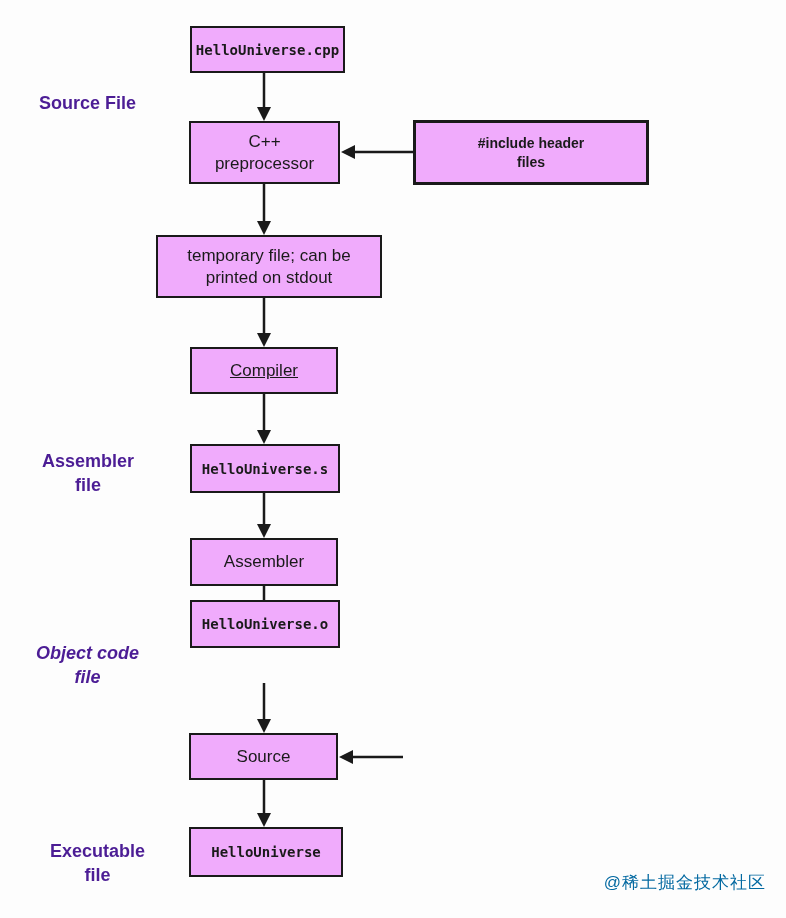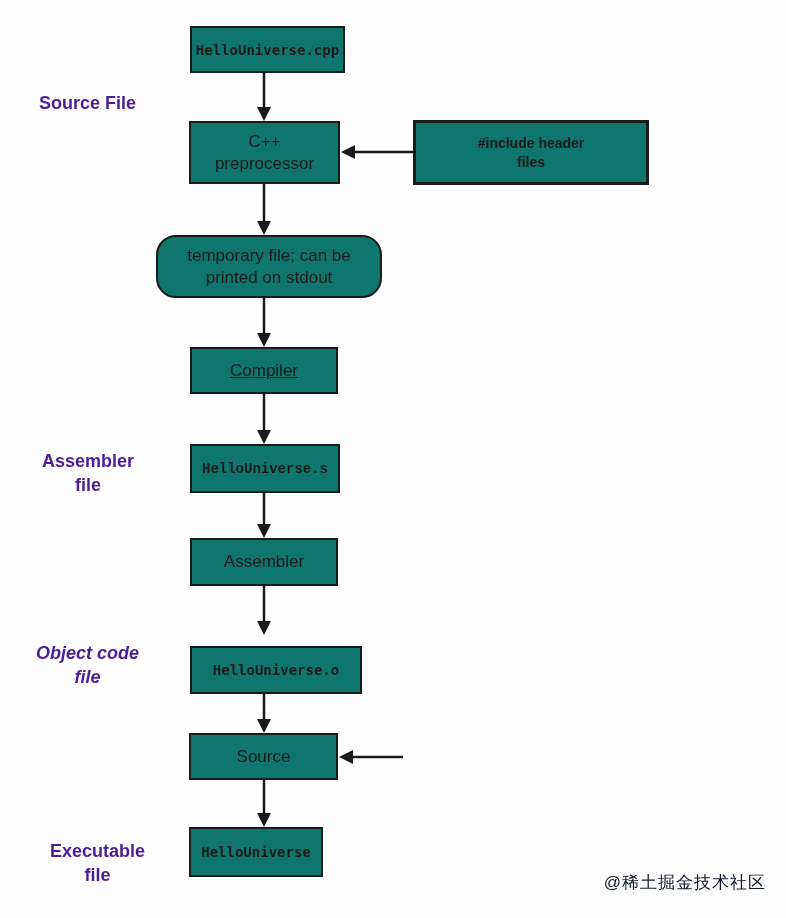--- a/index.html
+++ b/index.html
@@ -16,21 +16,21 @@
   }
   .arrows {
     position: absolute;
     left: 0; top: 0;
     width: 786px; height: 918px;
     pointer-events: none;
   }
   .node, .note {
     position: absolute;
     box-sizing: border-box;
-    background: #0f766e;
+    background: #f0abfc;
     display: flex;
     align-items: center;
     justify-content: center;
     text-align: center;
     color: #1a1a1a;
     white-space: pre-line;
   }
   .node { border: 2px solid #1a1a1a; }
   .proc {
     font-family: "Liberation Sans", sans-serif;
@@ -56,21 +56,21 @@
     font-size: 18px;
     line-height: 1.32;
     color: #4c1d95;
     white-space: pre-line;
   }
   .watermark {
     position: absolute;
     right: 20px;
     top: 871px;
     font-size: 17px;
-    color: #0f172a;
+    color: #0369a1;
     letter-spacing: 1px;
   }
   line { stroke: #1a1a1a; stroke-width: 2.5; }
   polygon { fill: #1a1a1a; }
 </style>
 </head>
 <body>
 
 <div class="canvas">
 
@@ -125,34 +125,34 @@
   <div class="stage-label" style="left:10px; top:642px; width:155px;font-style:italic;">Object code
 file</div>
   <div class="stage-label" style="left:25px; top:840px; width:145px;">Executable
 file</div>
 
   <div class="node mono" style="left:190px; top:26px; width:155px; height:47px;">HelloUniverse.cpp</div>
 
   <div class="node proc" style="left:189px; top:121px; width:151px; height:63px;">C++
 preprocessor</div>
 
-  <div class="node proc" style="left:156px; top:235px; width:226px; height:63px;border-radius:20px;">temporary file; can be
+  <div class="node proc" style="left:156px; top:235px; width:226px; height:63px;">temporary file; can be
 printed on stdout</div>
 
   <div class="node proc" style="left:190px; top:347px; width:148px; height:47px;text-decoration:underline;">Compiler</div>
 
-  <div class="node mono" style="left:190px; top:444px; width:150px; height:49px;font-family:Liberation Mono, monospace;">HelloUniverse.s</div>
+  <div class="node mono" style="left:190px; top:444px; width:150px; height:49px;">HelloUniverse.s</div>
 
   <div class="node proc" style="left:190px; top:538px; width:148px; height:48px;">Assembler</div>
 
-  <div class="node mono" style="left:190px; top:646px; width:172px; height:48px;">HelloUniverse.o</div>
+  <div class="node mono" style="left:190px; top:600px; width:150px; height:48px;">HelloUniverse.o</div>
 
   <div class="node proc" style="left:189px; top:733px; width:149px; height:47px;">Source</div>
 
-  <div class="node mono" style="left:189px; top:827px; width:134px; height:50px;">HelloUniverse</div>
+  <div class="node mono" style="left:189px; top:827px; width:154px; height:50px;">HelloUniverse</div>
 
   <div class="note" style="left:413px; top:120px; width:236px; height:65px;">#include header
 files</div>
 
 
   <div class="watermark">@稀土掘金技术社区</div>
 
 </div>
 
 </body></html>

